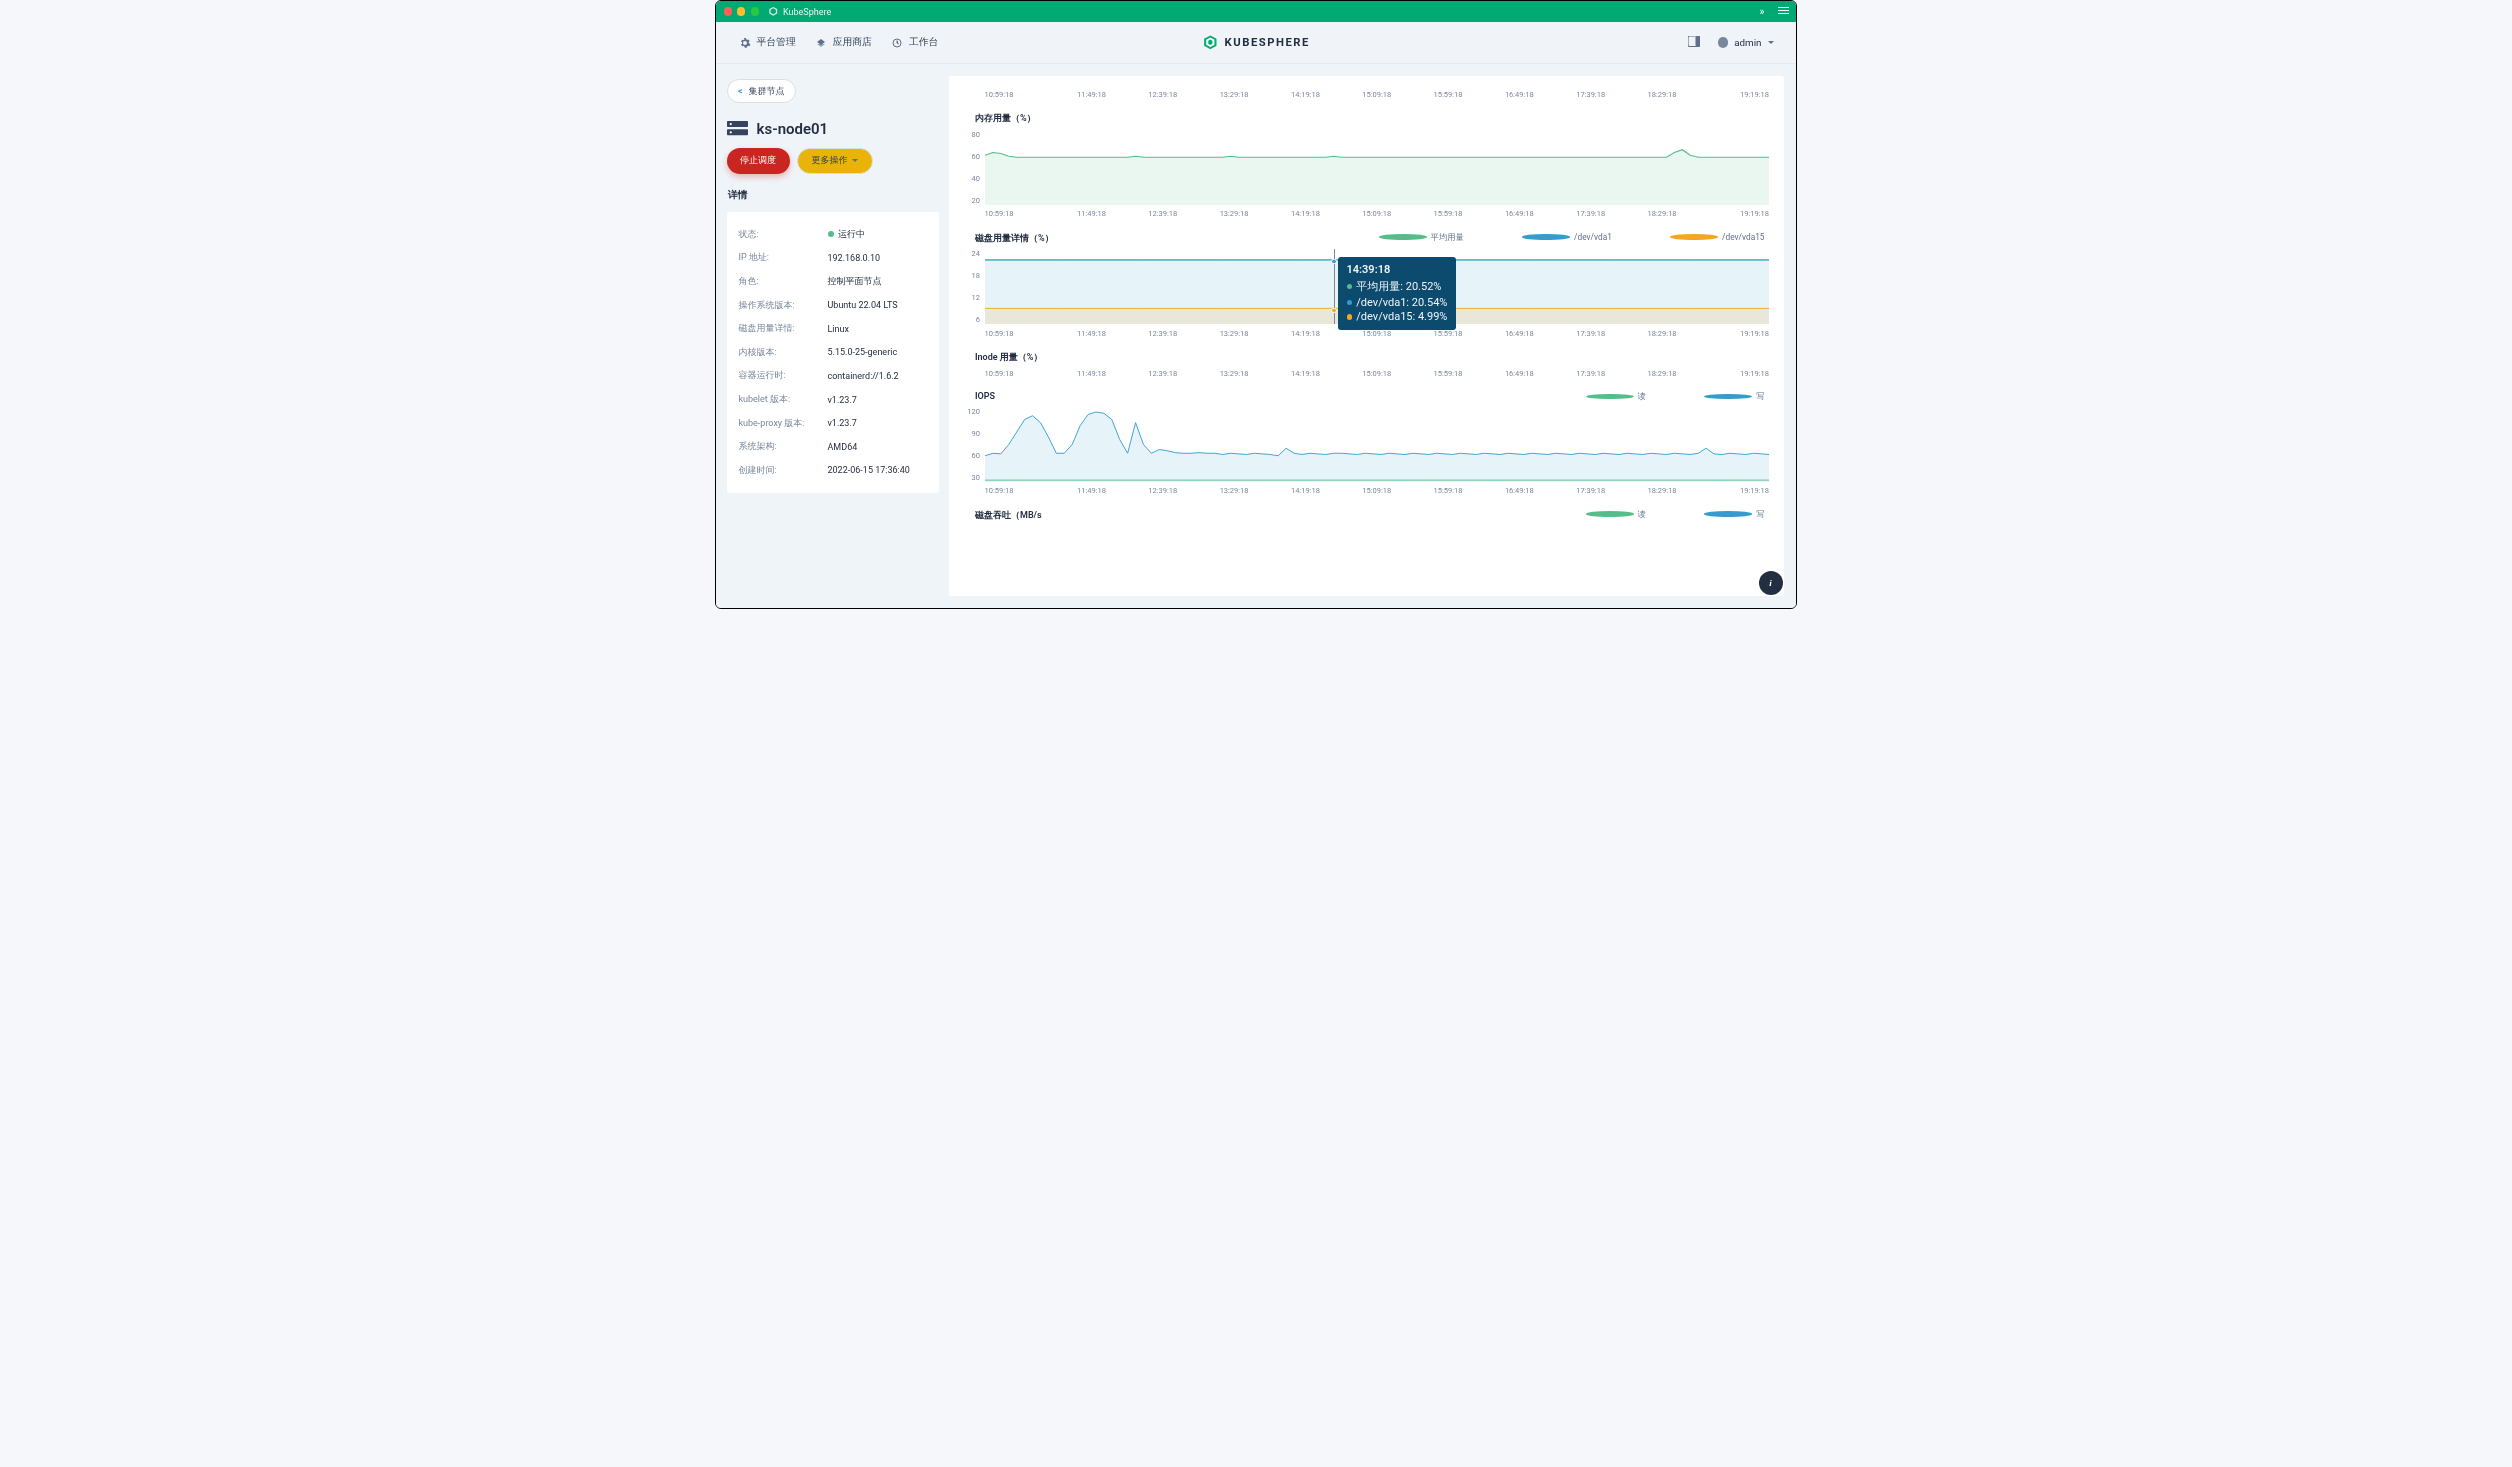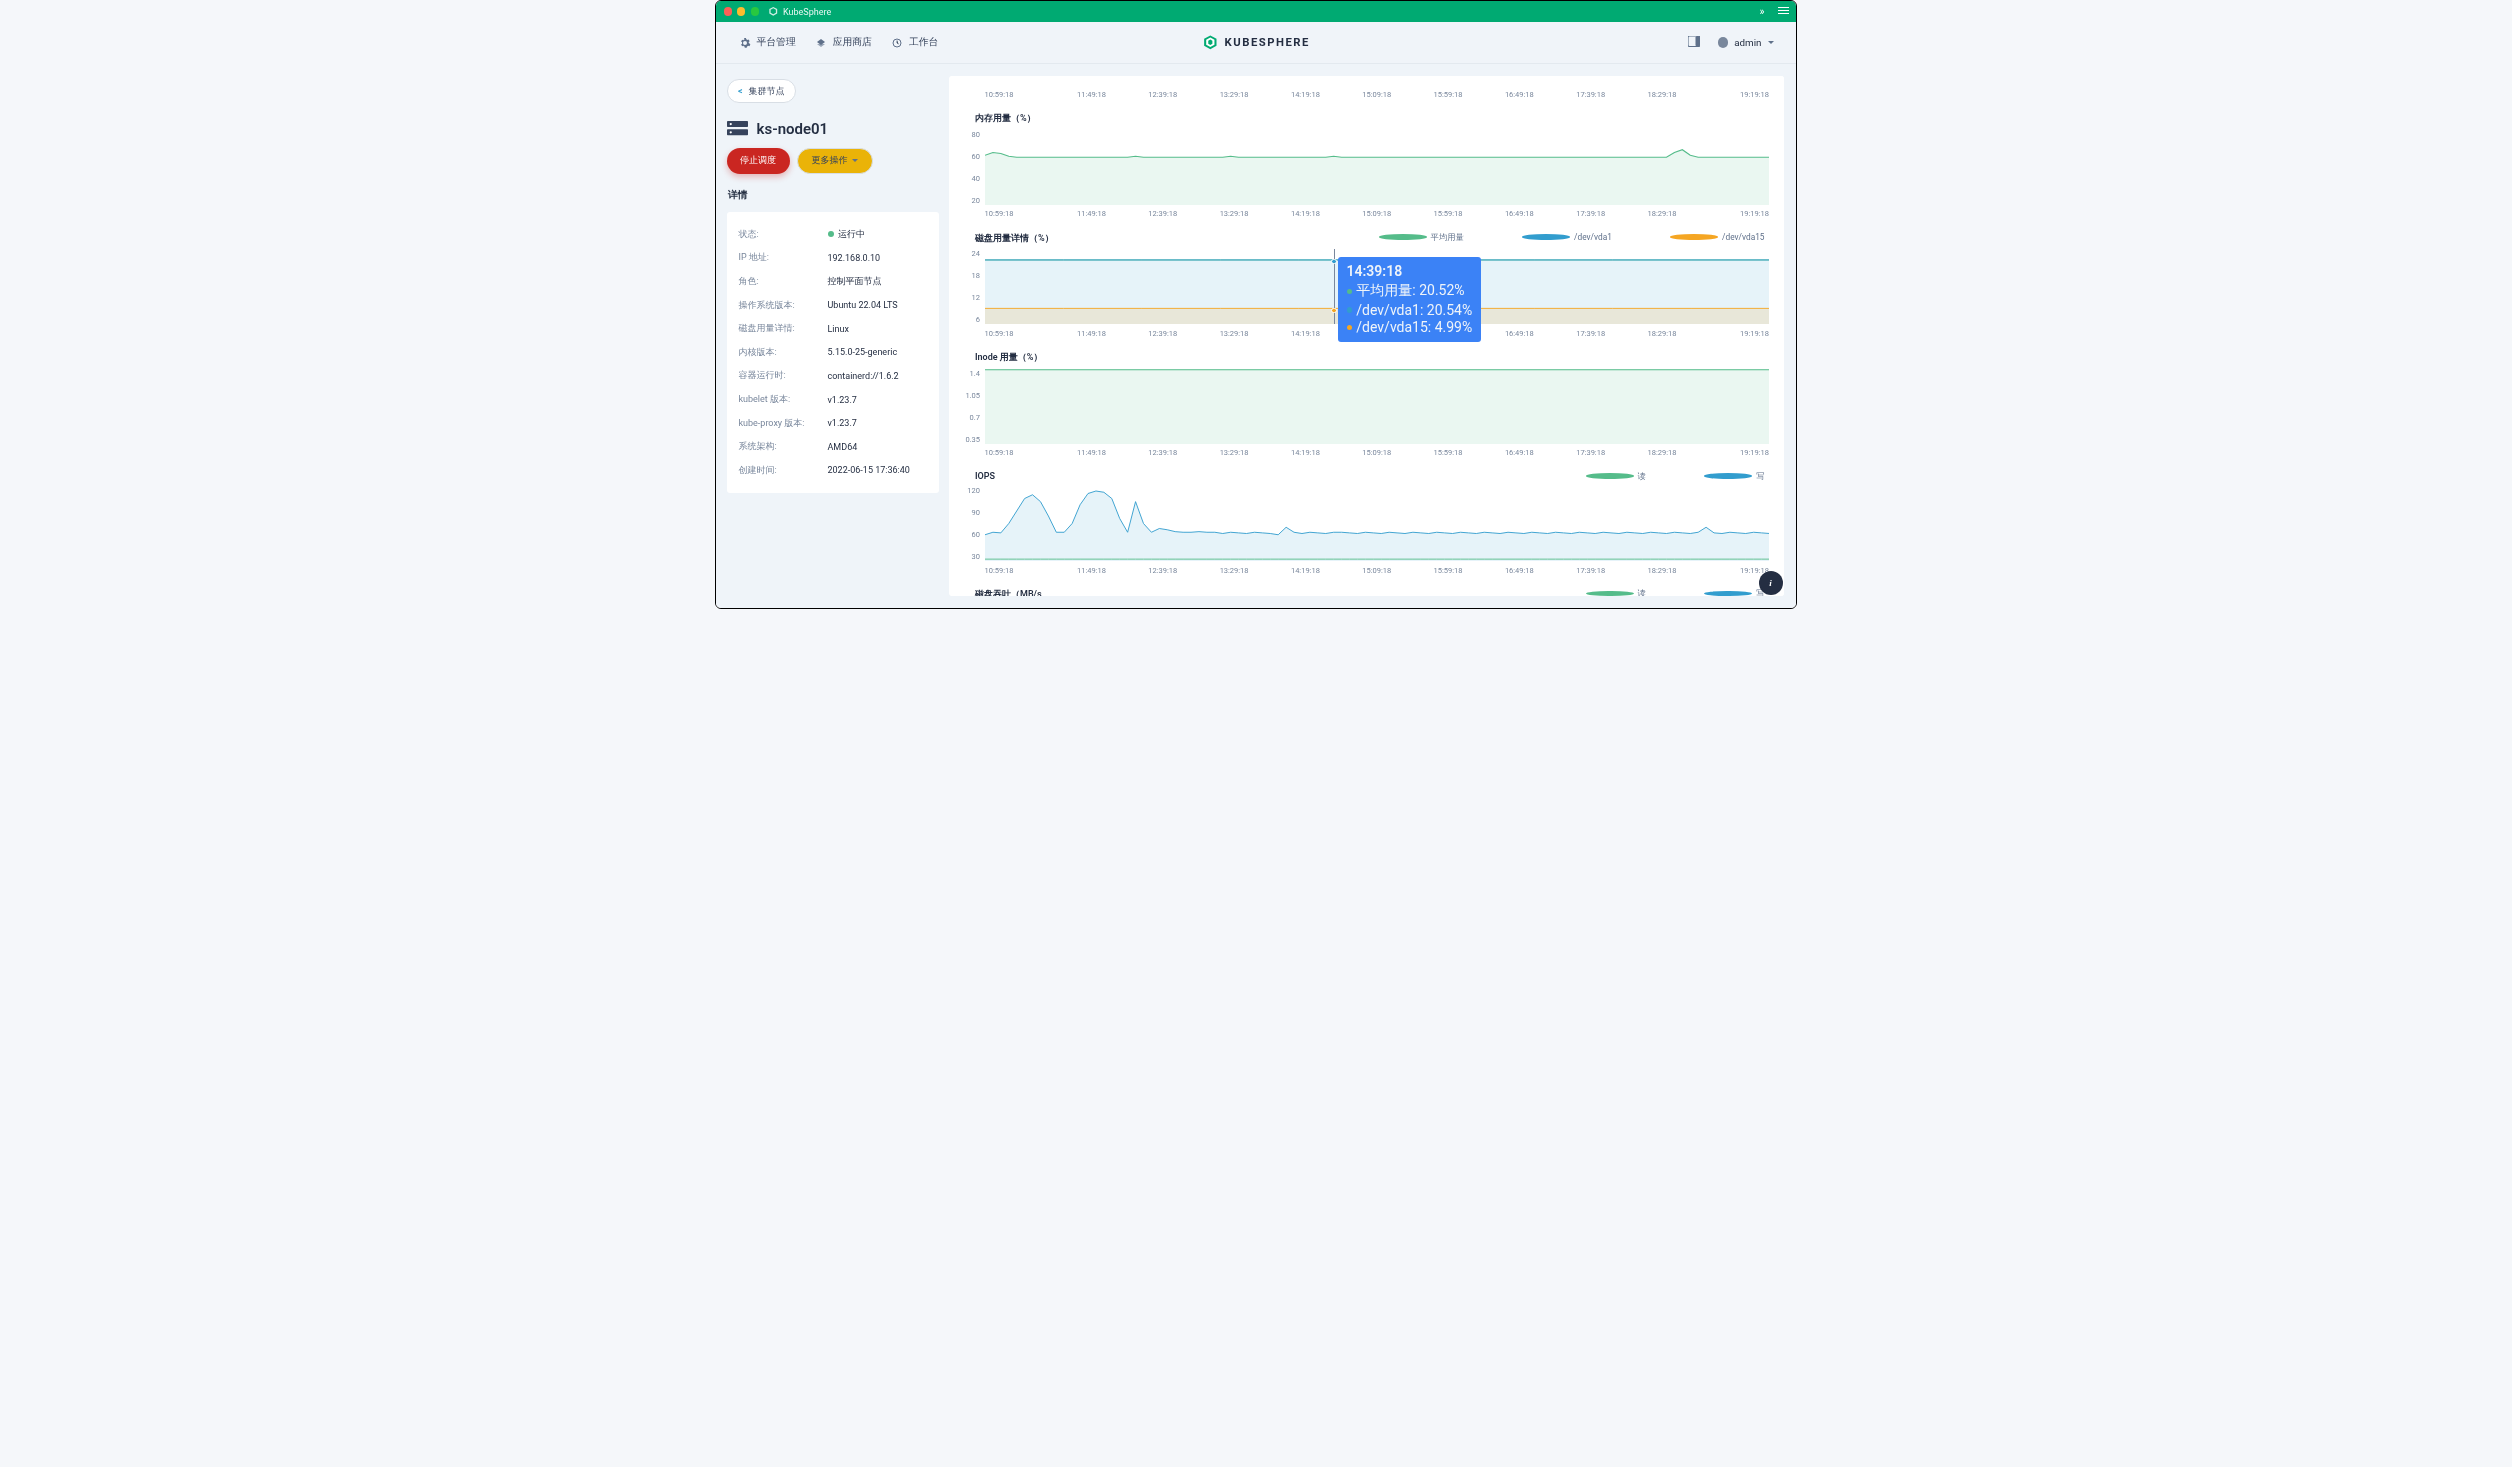--- a/index.html
+++ b/index.html
@@ -64,21 +64,21 @@
 .legend .sw { width: 5.3px; height: 5.3px; border-radius: 50%; }
 .plot { position: relative; height: 75px; display: flex; }
 .yaxis { width: 30px; display: flex; flex-direction: column; justify-content: space-between; align-items: flex-end; padding-right: 4.5px; font-size: 7.5px; color: #79879c; }
 .plotarea { flex: 1; position: relative; }
 .plotarea svg { width: 100%; height: 100%; display: block; }
 .xaxis { display: flex; margin-left: 30px; font-size: 7.5px; color: #79879c; margin-top: 4.5px; }
 .xaxis span { flex: 1; text-align: center; }
 .xaxis span:first-child { text-align: left; }
 .xaxis span:last-child { text-align: right; }
 
-.tooltip { position: absolute; left: 45%; top: 7.5px; background: #3b82f6; color: #eff4f9; border-radius: 3px; padding: 6px 9px; font-size: 14px; z-index: 5; }
+.tooltip { position: absolute; left: 45%; top: 7.5px; background: #0c4a6e; color: #eff4f9; border-radius: 3px; padding: 6px 9px; font-size: 11px; z-index: 5; }
 .tooltip .tt-time { font-weight: 600; margin-bottom: 3px; }
 .tooltip .row { display: flex; align-items: center; gap: 4.5px; padding: 0.8px 0; }
 .vline { position: absolute; left: 44.5%; top: 0; bottom: 0; width: 0.8px; background: #79879c; z-index: 4; }
 .ptdot { position: absolute; width: 5.3px; height: 5.3px; border-radius: 50%; border: 1.1px solid #fff; z-index: 5; }
 
 .fab { position: absolute; right: 13.5px; bottom: 13.5px; width: 24px; height: 24px; border-radius: 50%; background: #242e42; color: #fff; display: flex; align-items: center; justify-content: center; cursor: pointer; font-style: italic; font-weight: bold; font-family: serif; }
 </style>
 </head>
 <body>
 
@@ -330,34 +330,20 @@
             <span>17:39:18</span>
             <span>18:29:18</span>
             <span>19:19:18</span>
           </div>
       </div>
 
       <div class="chart">
         <div class="chart-head">
             <span class="title">Inode 用量（%）</span>
           </div>
-        <div class="plot">
-          <div class="yaxis" id="ya-inode">
-              <span>1.4</span>
-              <span>1.05</span>
-              <span>0.7</span>
-              <span>0.35</span>
-            </div>
-          <div class="plotarea">
-            <svg viewBox="0 0 1000 100" preserveAspectRatio="none">
-              <rect x="0" y="0" width="1000" height="100" fill="#55bc8a" fill-opacity=".12"></rect>
-              <line x1="0" y1="1" x2="1000" y2="1" stroke="#55bc8a" stroke-width="1.5"></line>
-            </svg>
-          </div>
-        </div>
         <div class="xaxis" id="xa3">
             <span>10:59:18</span>
             <span>11:49:18</span>
             <span>12:39:18</span>
             <span>13:29:18</span>
             <span>14:19:18</span>
             <span>15:09:18</span>
             <span>15:59:18</span>
             <span>16:49:18</span>
             <span>17:39:18</span>

